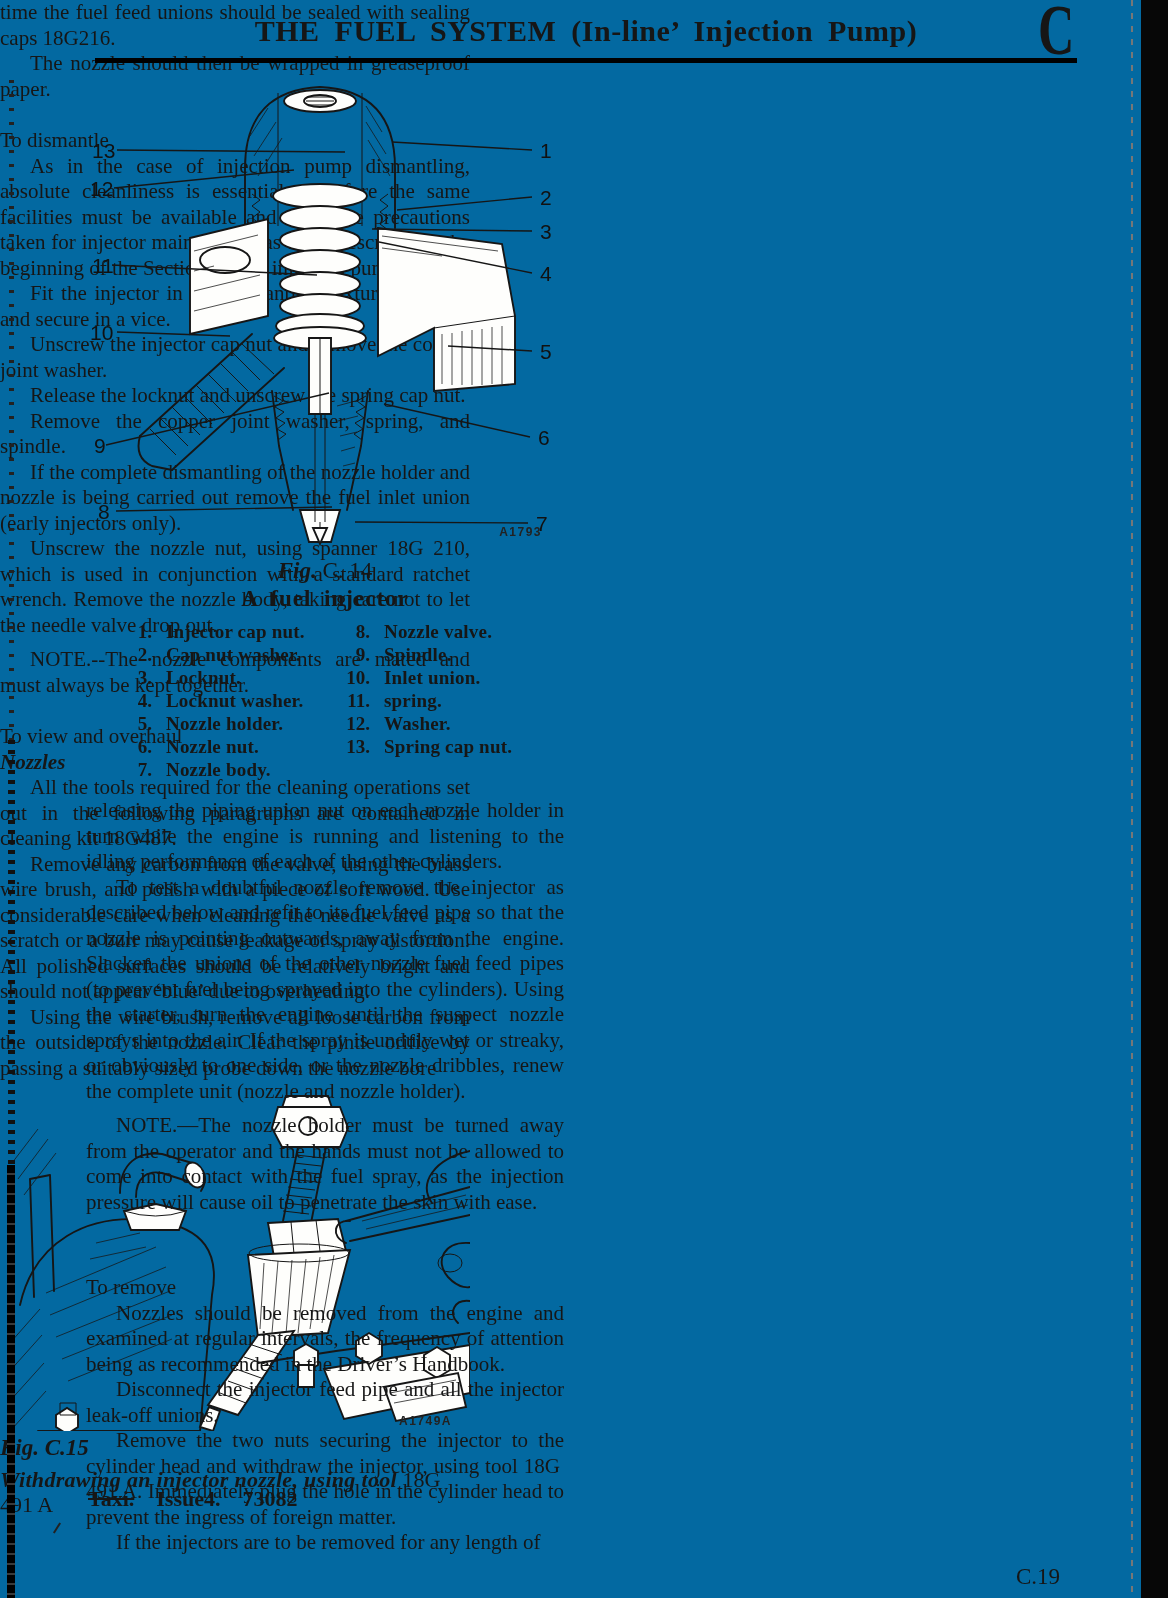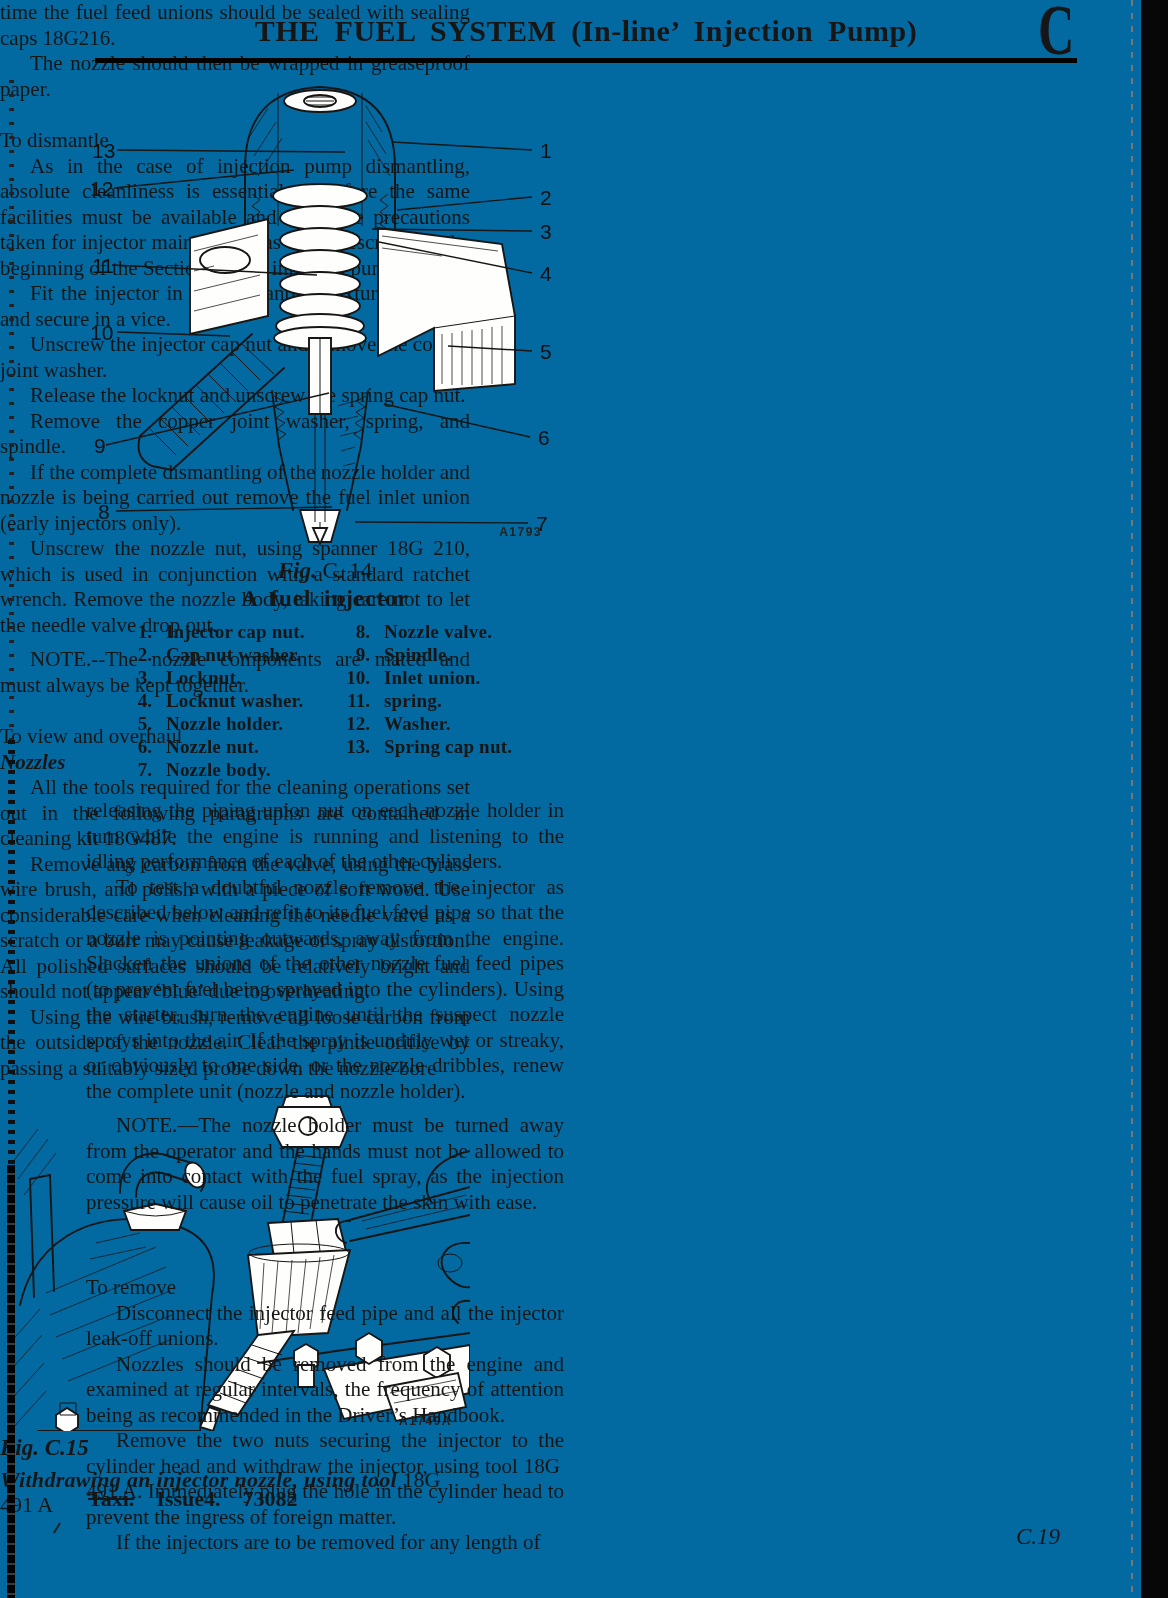--- a/index.html
+++ b/index.html
@@ -56,21 +56,21 @@
   .fig15 svg{width:100%;height:100%;}
   .fig15-cap{text-align:left;margin-top:4px;}
   .fig15-cap .l1{font-size:23px;font-style:italic;font-weight:bold;display:block;}
   .fig15-cap .l2{font-size:22px;display:block;margin-top:6px;}
   .fig15-cap .l2 .it{font-style:italic;font-weight:bold;letter-spacing:.3px;}
   .fig15-cap .l2 .tool{font-weight:normal;}
   
   .footer-left{position:absolute;left:88px;top:1486px;font-size:22px;font-weight:bold;}
   .footer-left .strike{text-decoration:line-through;}
   .footer-left .gap{display:inline-block;width:22px;}
-  .page-num{position:absolute;left:1016px;top:1524px;font-size:23px;font-style:italic;}
+  .page-num{position:absolute;left:1016px;top:1564px;font-size:23px;}
   
   .ln{stroke:#161616;stroke-width:1.9;fill:none;stroke-linejoin:round;stroke-linecap:round;}
   .lnthin{stroke:#161616;stroke-width:1;fill:none;}
   .wh{fill:#fefefc;stroke:#161616;stroke-width:1.9;}
   .leader{stroke:#161616;stroke-width:1.4;fill:none;}
   .callout{font-family:"Liberation Sans",sans-serif;font-size:21px;fill:#111;}
   .artref{font-family:"Liberation Sans",sans-serif;font-size:12px;font-weight:bold;
     letter-spacing:1.5px;fill:#222;}
   .hatch{stroke:#161616;stroke-width:.9;fill:none;opacity:.85;}
 </style>
@@ -234,22 +234,22 @@
           <span class="plab">Spring cap nut.</span>
         </div>
     </div>
   </div>
 
   <div class="colbody col-left">
     <p class="noind">releasing the piping union nut on each nozzle holder in turn while the engine is running and listening to the idling performance of each of the other cylinders.</p>
     <p>To test a doubtful nozzle remove the injector as described below and refit to its fuel feed pipe so that the nozzle is pointing outwards, away from the engine. Slacken the unions of the other nozzle fuel feed pipes (to prevent fuel being sprayed into the cylinders). Using the starter, turn the engine until the suspect nozzle sprays into the air. If the spray is unduly wet or streaky, or obviously to one side, or the nozzle dribbles, renew the complete unit (nozzle and nozzle holder).</p>
     <p class="note">NOTE.—The  nozzle holder must be turned away from the operator and the hands must not be allowed   to come into contact with the fuel spray, as the injection pressure will  cause oil to penetrate the skin with ease.</p>
     <h3 class="runhead bigap">To remove</h3>
+    <p>Nozzles should be removed from the engine and examined at regular intervals, the frequency of attention being as recommended in the Driver’s  Handbook.</p>
     <p>Disconnect the injector feed pipe and all the injector leak-off unions.</p>
-    <p>Nozzles should be removed from the engine and examined at regular intervals, the frequency of attention being as recommended in the Driver’s  Handbook.</p>
     <p>Remove the two nuts securing the injector to the cylinder head and withdraw the injector, using tool 18G 491 A. Immediately plug the hole in the cylinder head to prevent the ingress of foreign matter.</p>
     <p>If the injectors are to be removed for any length of</p>
   </div>
 
   <div class="col-right">
     <p class="noind">time the fuel feed unions should be sealed with sealing caps 18G216.</p>
     <p>The nozzle should then be wrapped in greaseproof paper.</p>
     <h3 class="runhead">To dismantle</h3>
     <p>As in the case of injection pump dismantling, absolute cleanliness is essential, therefore the same facilities must be available and the same precautions taken for injector maintenance as those described at the beginning of the Section for the injection pump.</p>
     <p>Fit the injector in the dismantling fixture 18G 388 and secure in a vice.</p>

